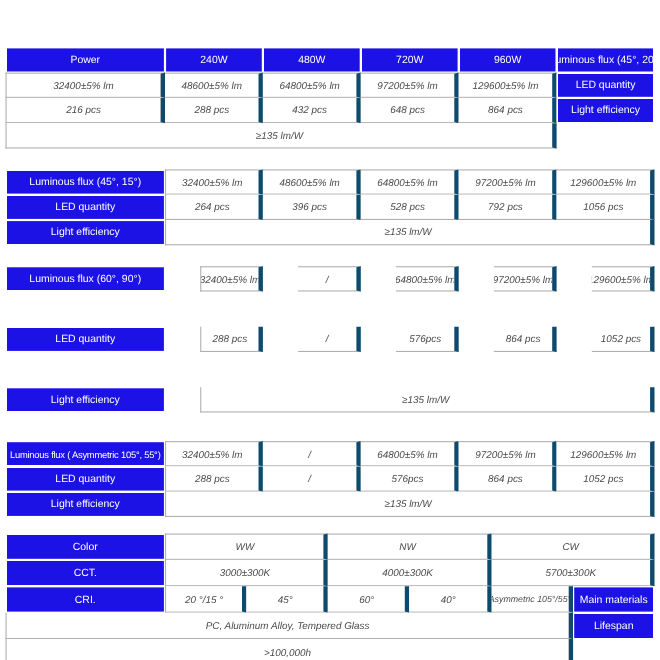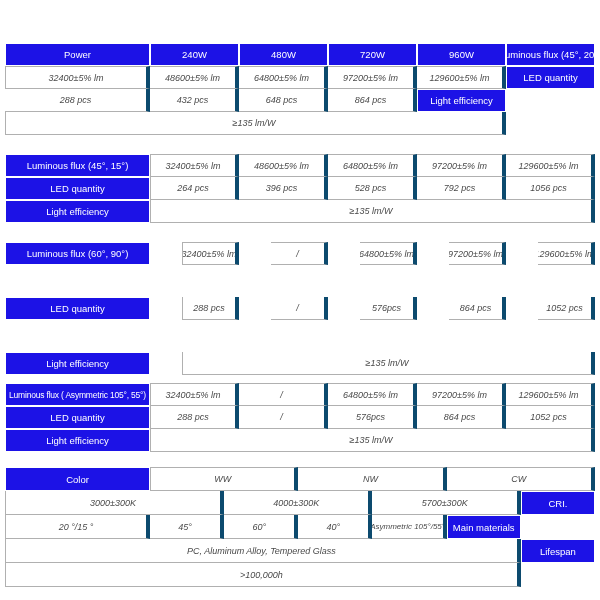--- a/index.html
+++ b/index.html
@@ -15,21 +15,21 @@
     width: 590px;
     margin-left: 5px;
     grid-auto-rows: 23px;
   }
   .cols5 { grid-template-columns: 145px repeat(5, 1fr); }
   .cols6 { grid-template-columns: 145px repeat(6, 1fr); grid-auto-rows: 24px; }
 
   #sec1 { margin-top: 43px; }
   #sec2 { margin-top: 19px; }
   #sec3 { margin-top: 19px; gap: 32px; }
-  #sec4 { margin-top: 8px; }
+  #sec4 { margin-top: 26px; }
   #sec5 { margin-top: 15px; }
 
   .cell {
     display: flex; align-items: center; justify-content: center;
     overflow: hidden; white-space: nowrap;
     box-sizing: border-box;
   }
   
   .h {
     background: #1c12e6;
@@ -68,20 +68,21 @@
     <div class="cell h">960W</div>
 
     <div class="cell h">Luminous flux (45°, 20°)</div>
     <div class="cell d dl dt">32400±5% lm</div>
     <div class="cell d dt">48600±5% lm</div>
     <div class="cell d dt">64800±5% lm</div>
     <div class="cell d dt">97200±5% lm</div>
     <div class="cell d dt">129600±5% lm</div>
 
     <div class="cell h">LED quantity</div>
+    <div class="cell d dl">216 pcs</div>
     <div class="cell d">288 pcs</div>
     <div class="cell d">432 pcs</div>
     <div class="cell d">648 pcs</div>
     <div class="cell d">864 pcs</div>
 
     <div class="cell h">Light efficiency</div>
     <div class="cell d dl sp5">≥135 lm/W</div>
   </div>
 
   <div id="sec2" class="sec cols5">
@@ -140,20 +141,21 @@
     <div class="cell h">Light efficiency</div>
     <div class="cell d dl sp5">≥135 lm/W</div>
   </div>
 
   <div id="sec5" class="sec cols6">
     <div class="cell h">Color</div>
     <div class="cell d dl dt sp2">WW</div>
     <div class="cell d dt sp2">NW</div>
     <div class="cell d dt sp2">CW</div>
 
+    <div class="cell h">CCT.</div>
     <div class="cell d dl sp2">3000±300K</div>
     <div class="cell d sp2">4000±300K</div>
     <div class="cell d sp2">5700±300K</div>
 
     <div class="cell h">CRI.</div>
 
     <div class="cell d dl">20 °/15 °</div>
     <div class="cell d">45°</div>
     <div class="cell d">60°</div>
     <div class="cell d">40°</div>

